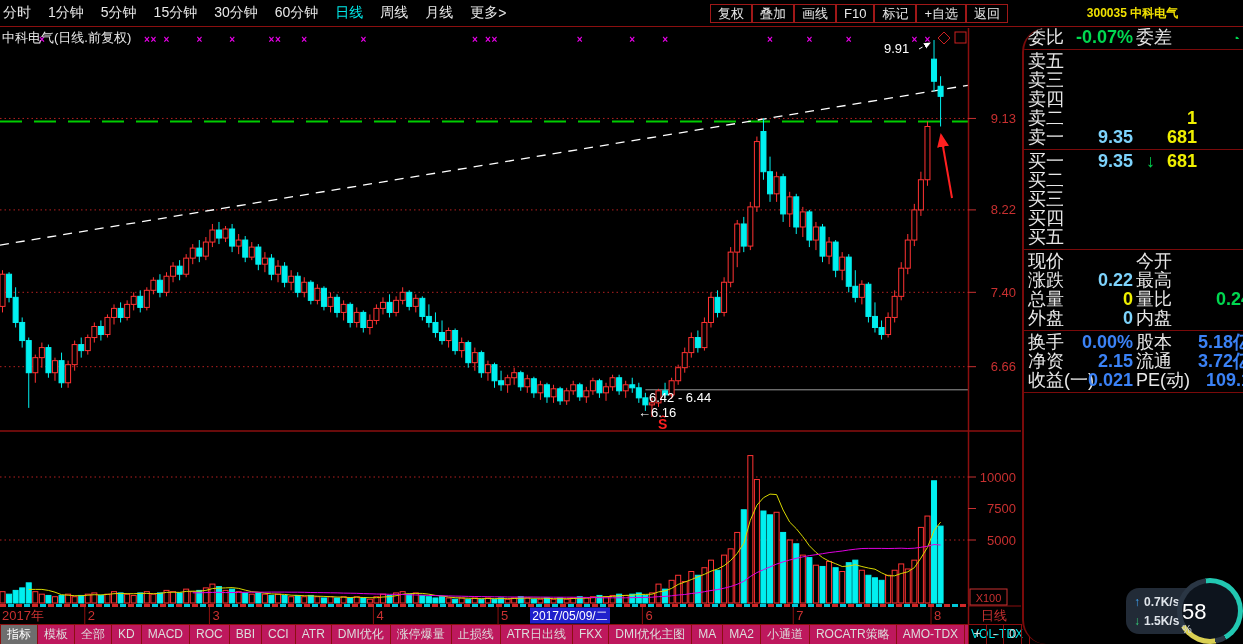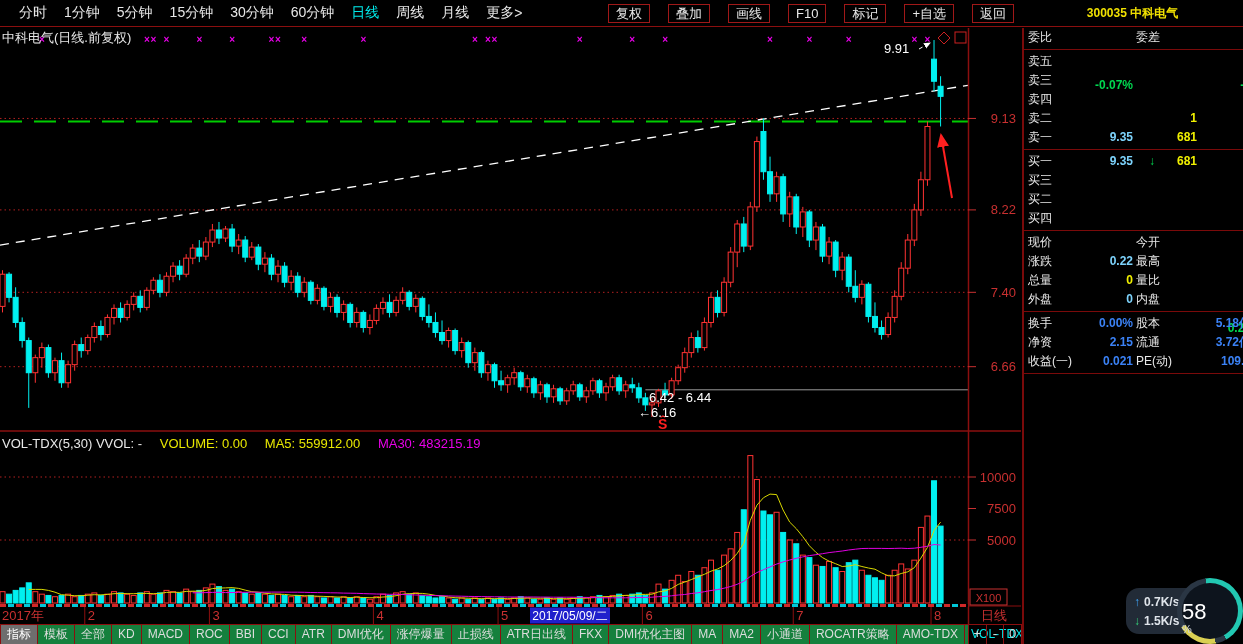--- a/index.html
+++ b/index.html
@@ -1,59 +1,59 @@
 <!DOCTYPE html>
 <html><head>
 <meta charset="utf-8">
 <style>
   html,body{margin:0;padding:0;background:#111;}
   #app{position:relative;width:1243px;height:644px;background:#000;overflow:hidden;
        font-family:"Liberation Sans",sans-serif;-webkit-font-smoothing:none;}
   
   #topbar{position:absolute;left:0;top:0;width:1243px;height:27px;border-bottom:1px solid #8b0f0f;
-          display:flex;align-items:center;box-sizing:border-box;background:#000;padding-left:16px;}
+          display:flex;align-items:center;box-sizing:border-box;background:#000;}
   #menu{display:flex;gap:17px;padding-left:3px;font-size:14px;color:#e8e8e8;white-space:nowrap;}
   .mi{cursor:default;}
   .mi.act{color:#00e8e8;}
   #menu-arrow{color:#e8e8e8;font-size:14px;}
-  #topbtns{display:flex;gap:18px;margin-left:auto;margin-right:8px;}
+  #topbtns{display:flex;gap:0;margin-left:auto;margin-right:14px;}
   .tbtn{border:1px solid #a01818;color:#e8e8e8;font-size:13px;padding:1px 7px;line-height:15px;white-space:nowrap;}
   #stockname{width:221px;flex:none;text-align:center;color:#f0e000;font-size:12px;font-weight:bold;white-space:nowrap;}
   
   #chartcol{position:absolute;left:0;top:28px;width:1022px;height:597px;}
   #csvg{position:absolute;left:0;top:0;}
   #chart-title{position:absolute;left:2px;top:1px;color:#e8e8e8;font-size:13px;pointer-events:none;}
   #volhdr{position:absolute;left:2px;top:408px;font-size:13px;white-space:nowrap;pointer-events:none;}
   #volhdr span{margin-right:14px;}
   .wh{color:#e8e8e8;} .yl{color:#e8e800;} .mg{color:#e800e8;}
   #ruler{position:absolute;left:0;top:576px;width:968px;height:3px;
          background:repeating-linear-gradient(90deg,#d02828 0 6px,#000 6px 8px,#00c8d8 8px 14px,#000 14px 16px);}
   
   #toolbar{position:absolute;left:0;top:624px;width:968px;height:20px;display:flex;
-           border-top:1px solid #8b0f0f;box-sizing:border-box;background:#15803d;}
+           border-top:1px solid #8b0f0f;box-sizing:border-box;background:#be185d;}
   .ti{border-right:1px solid #8b0f0f;padding:0 6px;font-size:12px;line-height:18px;color:#ddd;white-space:nowrap;}
   .ti:first-child{border-left:1px solid #8b0f0f;}
   .ti.active{background:#6e6e6e;color:#fff;}
   .ti.cyan{color:#00e8e8;}
   #zoomgrp{position:absolute;left:968px;top:624px;width:54px;height:20px;display:flex;
            border-top:1px solid #8b0f0f;box-sizing:border-box;}
   .zb{flex:1;text-align:center;line-height:18px;color:#ddd;font-size:13px;border-left:1px solid #8b0f0f;}
   .zb:last-child{border-right:1px solid #8b0f0f;}
   
   #rpanel{position:absolute;left:1022px;top:28px;width:221px;height:616px;border-left:2px solid #7a0a0a;
-          overflow:hidden;font-size:12px;box-sizing:border-box;background:#000;}
+          overflow:hidden;font-size:18px;box-sizing:border-box;background:#000;border-radius:24px;}
   .prow{position:relative;height:19px;line-height:19px;font-weight:bold;white-space:nowrap;}
   .prow .lb{position:absolute;left:4px;color:#e8e8e8;font-weight:normal;}
   .prow .l2{position:absolute;left:112px;color:#e8e8e8;font-weight:normal;}
   .prow .v1{position:absolute;right:110px;}
   .prow .v2{position:absolute;right:-8px;}
   .prow .vp{position:absolute;right:110px;}
   .prow .vv{position:absolute;right:46px;}
   .prow .tk{position:absolute;right:88px;color:#00d850;}
-  .c-red{color:#7dd3fc;} .c-yellow{color:#f0f000;} .c-green{color:#00d850;margin-top:48px;} .c-white{color:#3b82f6;text-align:right;}
+  .c-red{color:#7dd3fc;} .c-yellow{color:#f0f000;} .c-green{color:#00d850;} .c-white{color:#3b82f6;text-align:right;}
   .psep{height:0;border-top:1px solid #7a0a0a;margin:2px 0;}
   
   #netwidget{position:absolute;left:1126px;top:578px;width:117px;height:66px;z-index:10;}
   #netpill{position:absolute;left:0;top:10px;width:78px;height:46px;background:#222b37;border-radius:13px;
            padding:4px 0 4px 8px;box-sizing:border-box;}
   .nrow{display:flex;align-items:center;gap:4px;height:19px;font-size:12px;font-weight:bold;color:#dfe4ea;}
   .nup{color:#3fa9ff;} .ndn{color:#35d07a;}
   #gauge{position:absolute;right:0;top:0;width:66px;height:66px;border-radius:50%;
          background:conic-gradient(#22c8b2 0deg 150deg,#2a3644 150deg 170deg,#d9cf52 170deg 240deg,#2a3644 240deg 352deg,#22c8b2 352deg 360deg);
          display:flex;align-items:center;justify-content:center;}
@@ -626,26 +626,20 @@
         <text x="884" y="25" font-size="13" fill="#ffffff">9.91</text>
         <line x1="919" y1="21" x2="930" y2="15" stroke="#fff" stroke-width="1" stroke-dasharray="4 3" marker-end="url(#aw)"></line>
         <text x="649" y="374" font-size="13" fill="#ffffff">6.42 - 6.44</text>
         <text x="638" y="389" font-size="13" fill="#ffffff">←6.16</text>
         <text x="658" y="401" font-size="14" fill="#ff2020" font-weight="bold">Ŝ</text>
         <line x1="952" y1="170" x2="941" y2="107" stroke="#ff2020" stroke-width="2" marker-end="url(#ar)"></line>
         <polygon points="944,4 950,10 944,16 938,10" fill="none" stroke="#cc2020"></polygon>
         <rect x="955" y="4" width="11" height="11" fill="none" stroke="#cc2020"></rect>
       </svg>
     <div id="chart-title">中科电气(日线.前复权)</div>
-    <div id="volhdr">
-      <span class="wh">VOL-TDX(5,30) VVOL: -</span>
-      <span class="yl">VOLUME: 0.00</span>
-      <span class="yl">MA5: 559912.00</span>
-      <span class="mg">MA30: 483215.19</span>
-    </div>
     <div id="ruler"></div>
   </div>
 
   <div id="toolbar">
       <span class="ti active">指标</span>
       <span class="ti">模板</span>
       <span class="ti">全部</span>
       <span class="ti">KD</span>
       <span class="ti">MACD</span>
       <span class="ti">ROC</span>
@@ -699,27 +693,30 @@
         <span class="vv c-yellow">681</span>
       </div>
       <div class="psep"></div>
       <div class="prow">
         <span class="lb">买一</span>
         <span class="vp c-red">9.35</span>
         <span class="tk">↓</span>
         <span class="vv c-yellow">681</span>
       </div>
       <div class="prow">
+        <span class="lb">买二</span>
+      </div>
+      <div class="prow">
         <span class="lb">买三</span>
       </div>
       <div class="prow">
-        <span class="lb">买二</span>
-      </div>
-      <div class="prow">
         <span class="lb">买四</span>
+      </div>
+      <div class="prow">
+        <span class="lb">买五</span>
       </div>
       <div class="psep"></div>
       <div class="prow">
         <span class="lb">现价</span>
         <span class="v1 c-white"></span>
         <span class="l2">今开</span>
         <span class="v2 c-white"></span>
       </div>
       <div class="prow">
         <span class="lb">涨跌</span>

